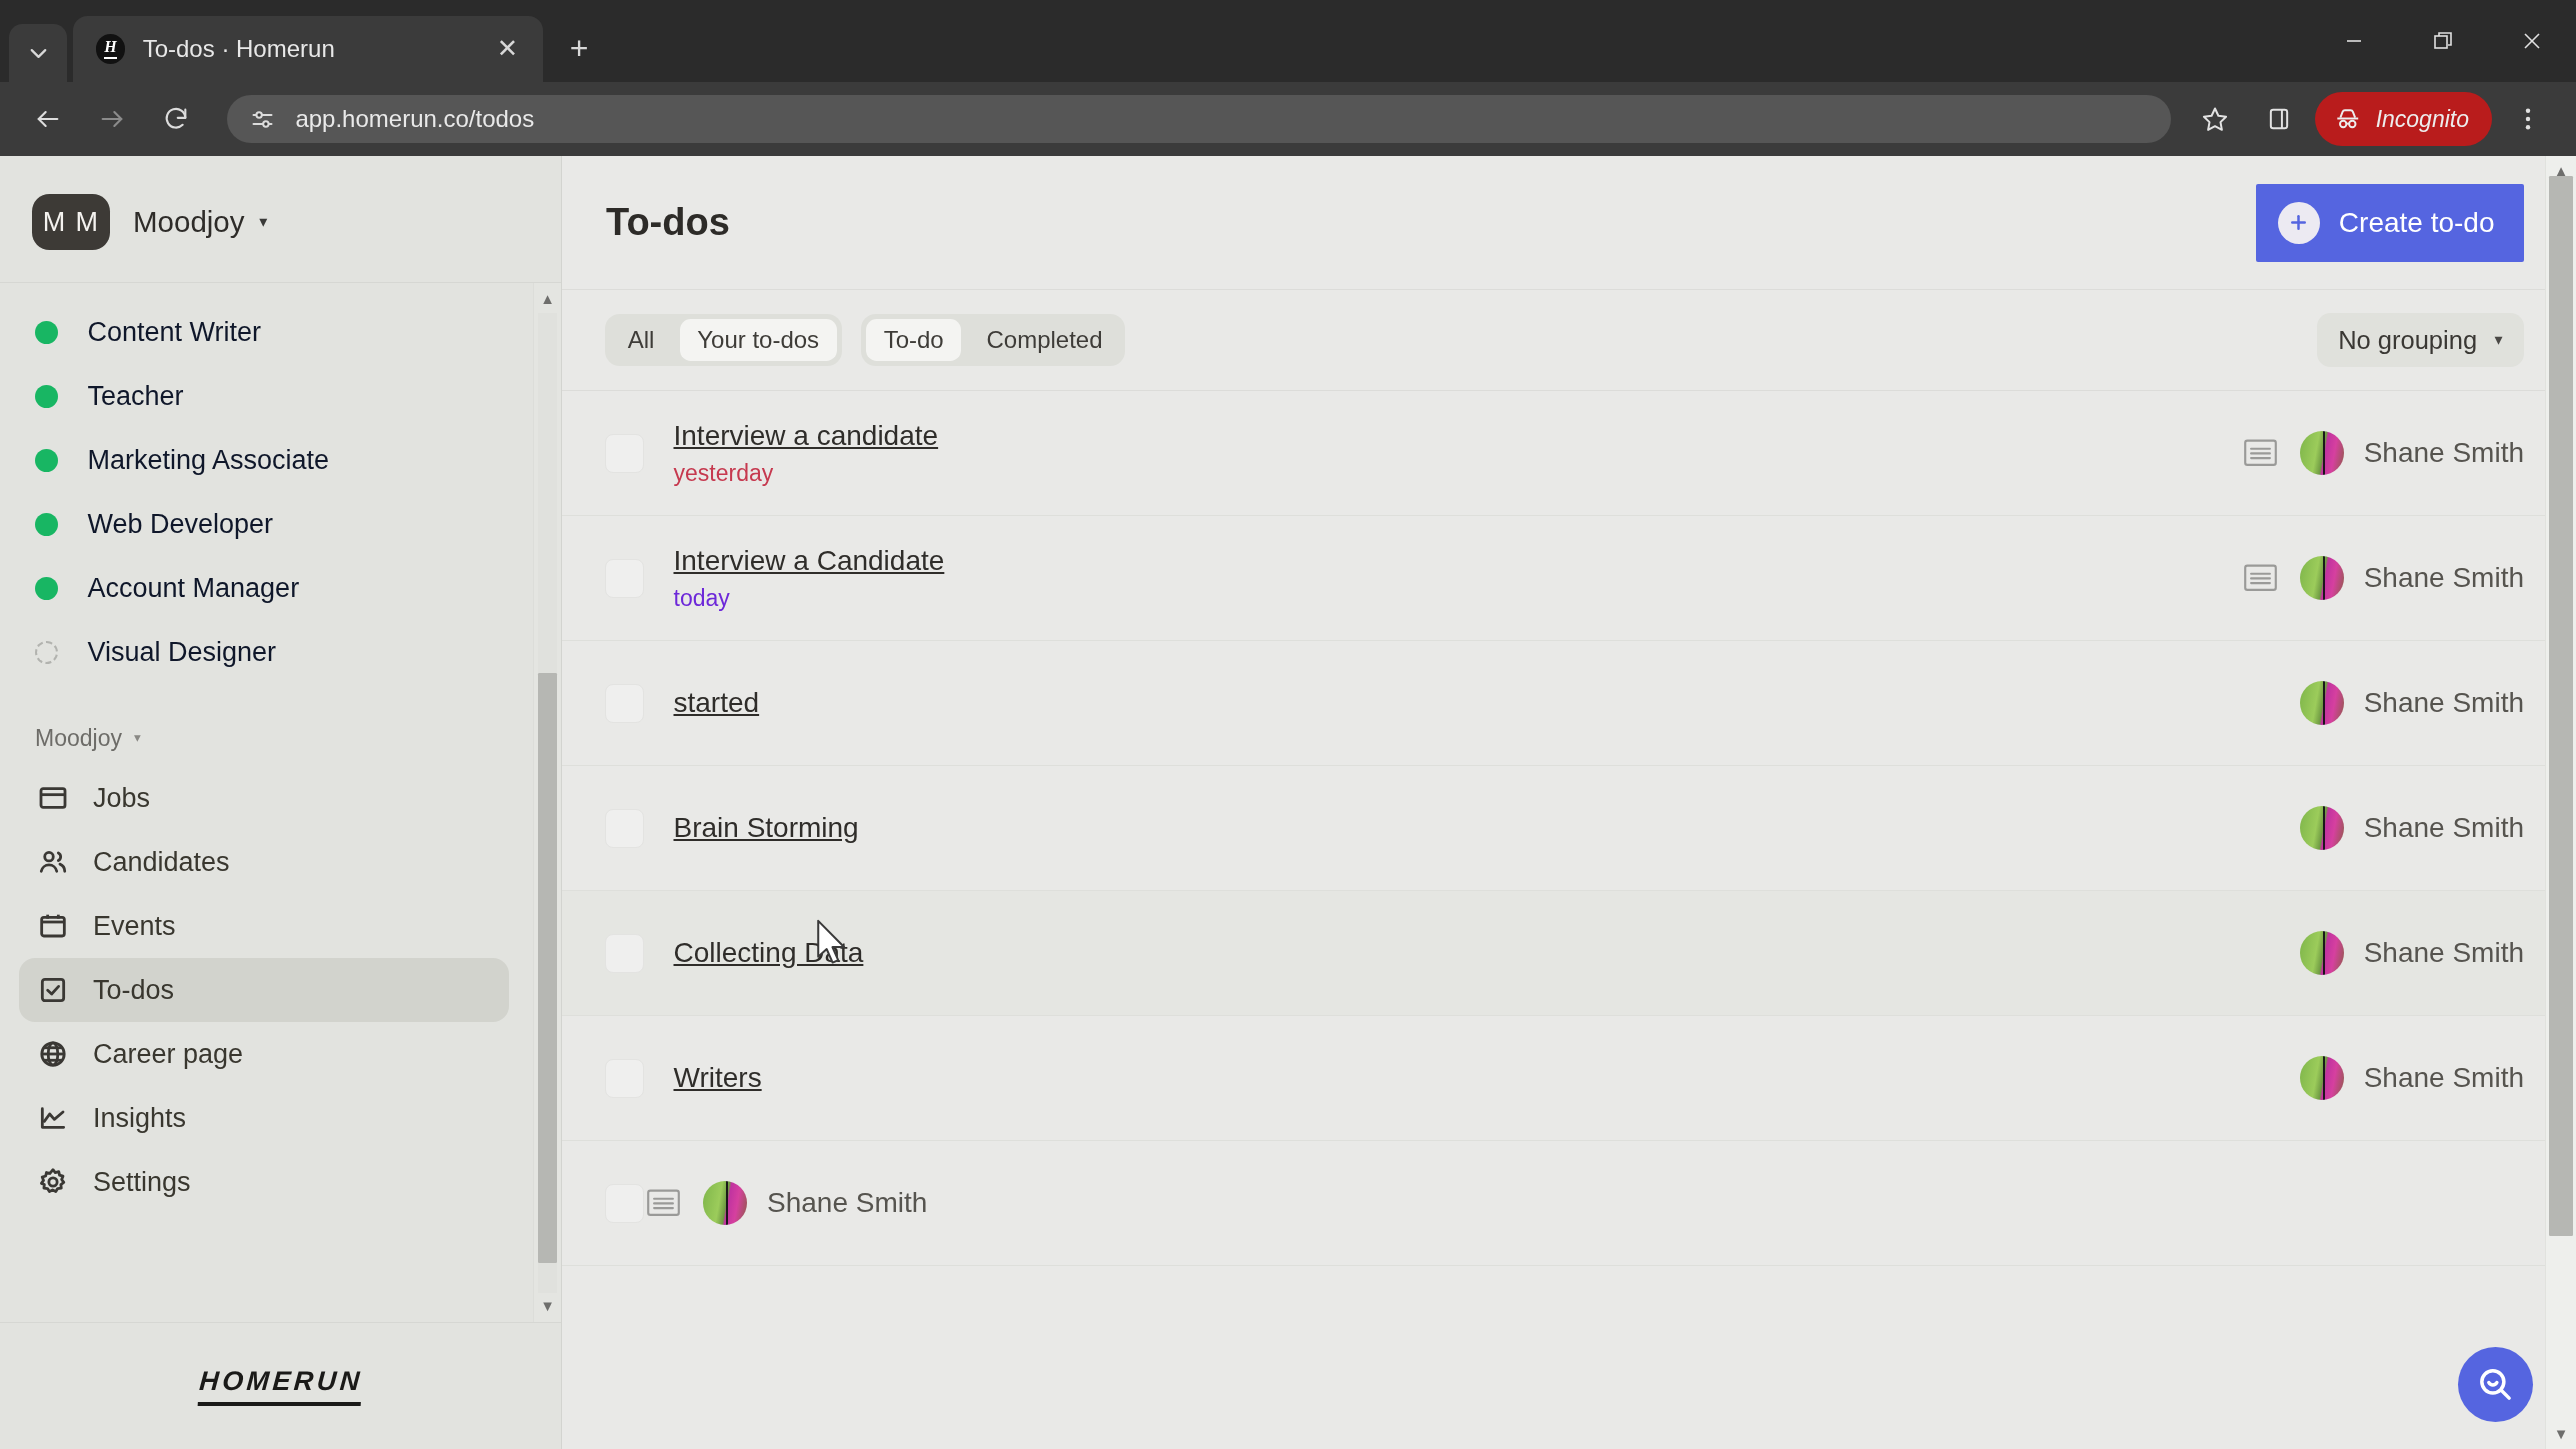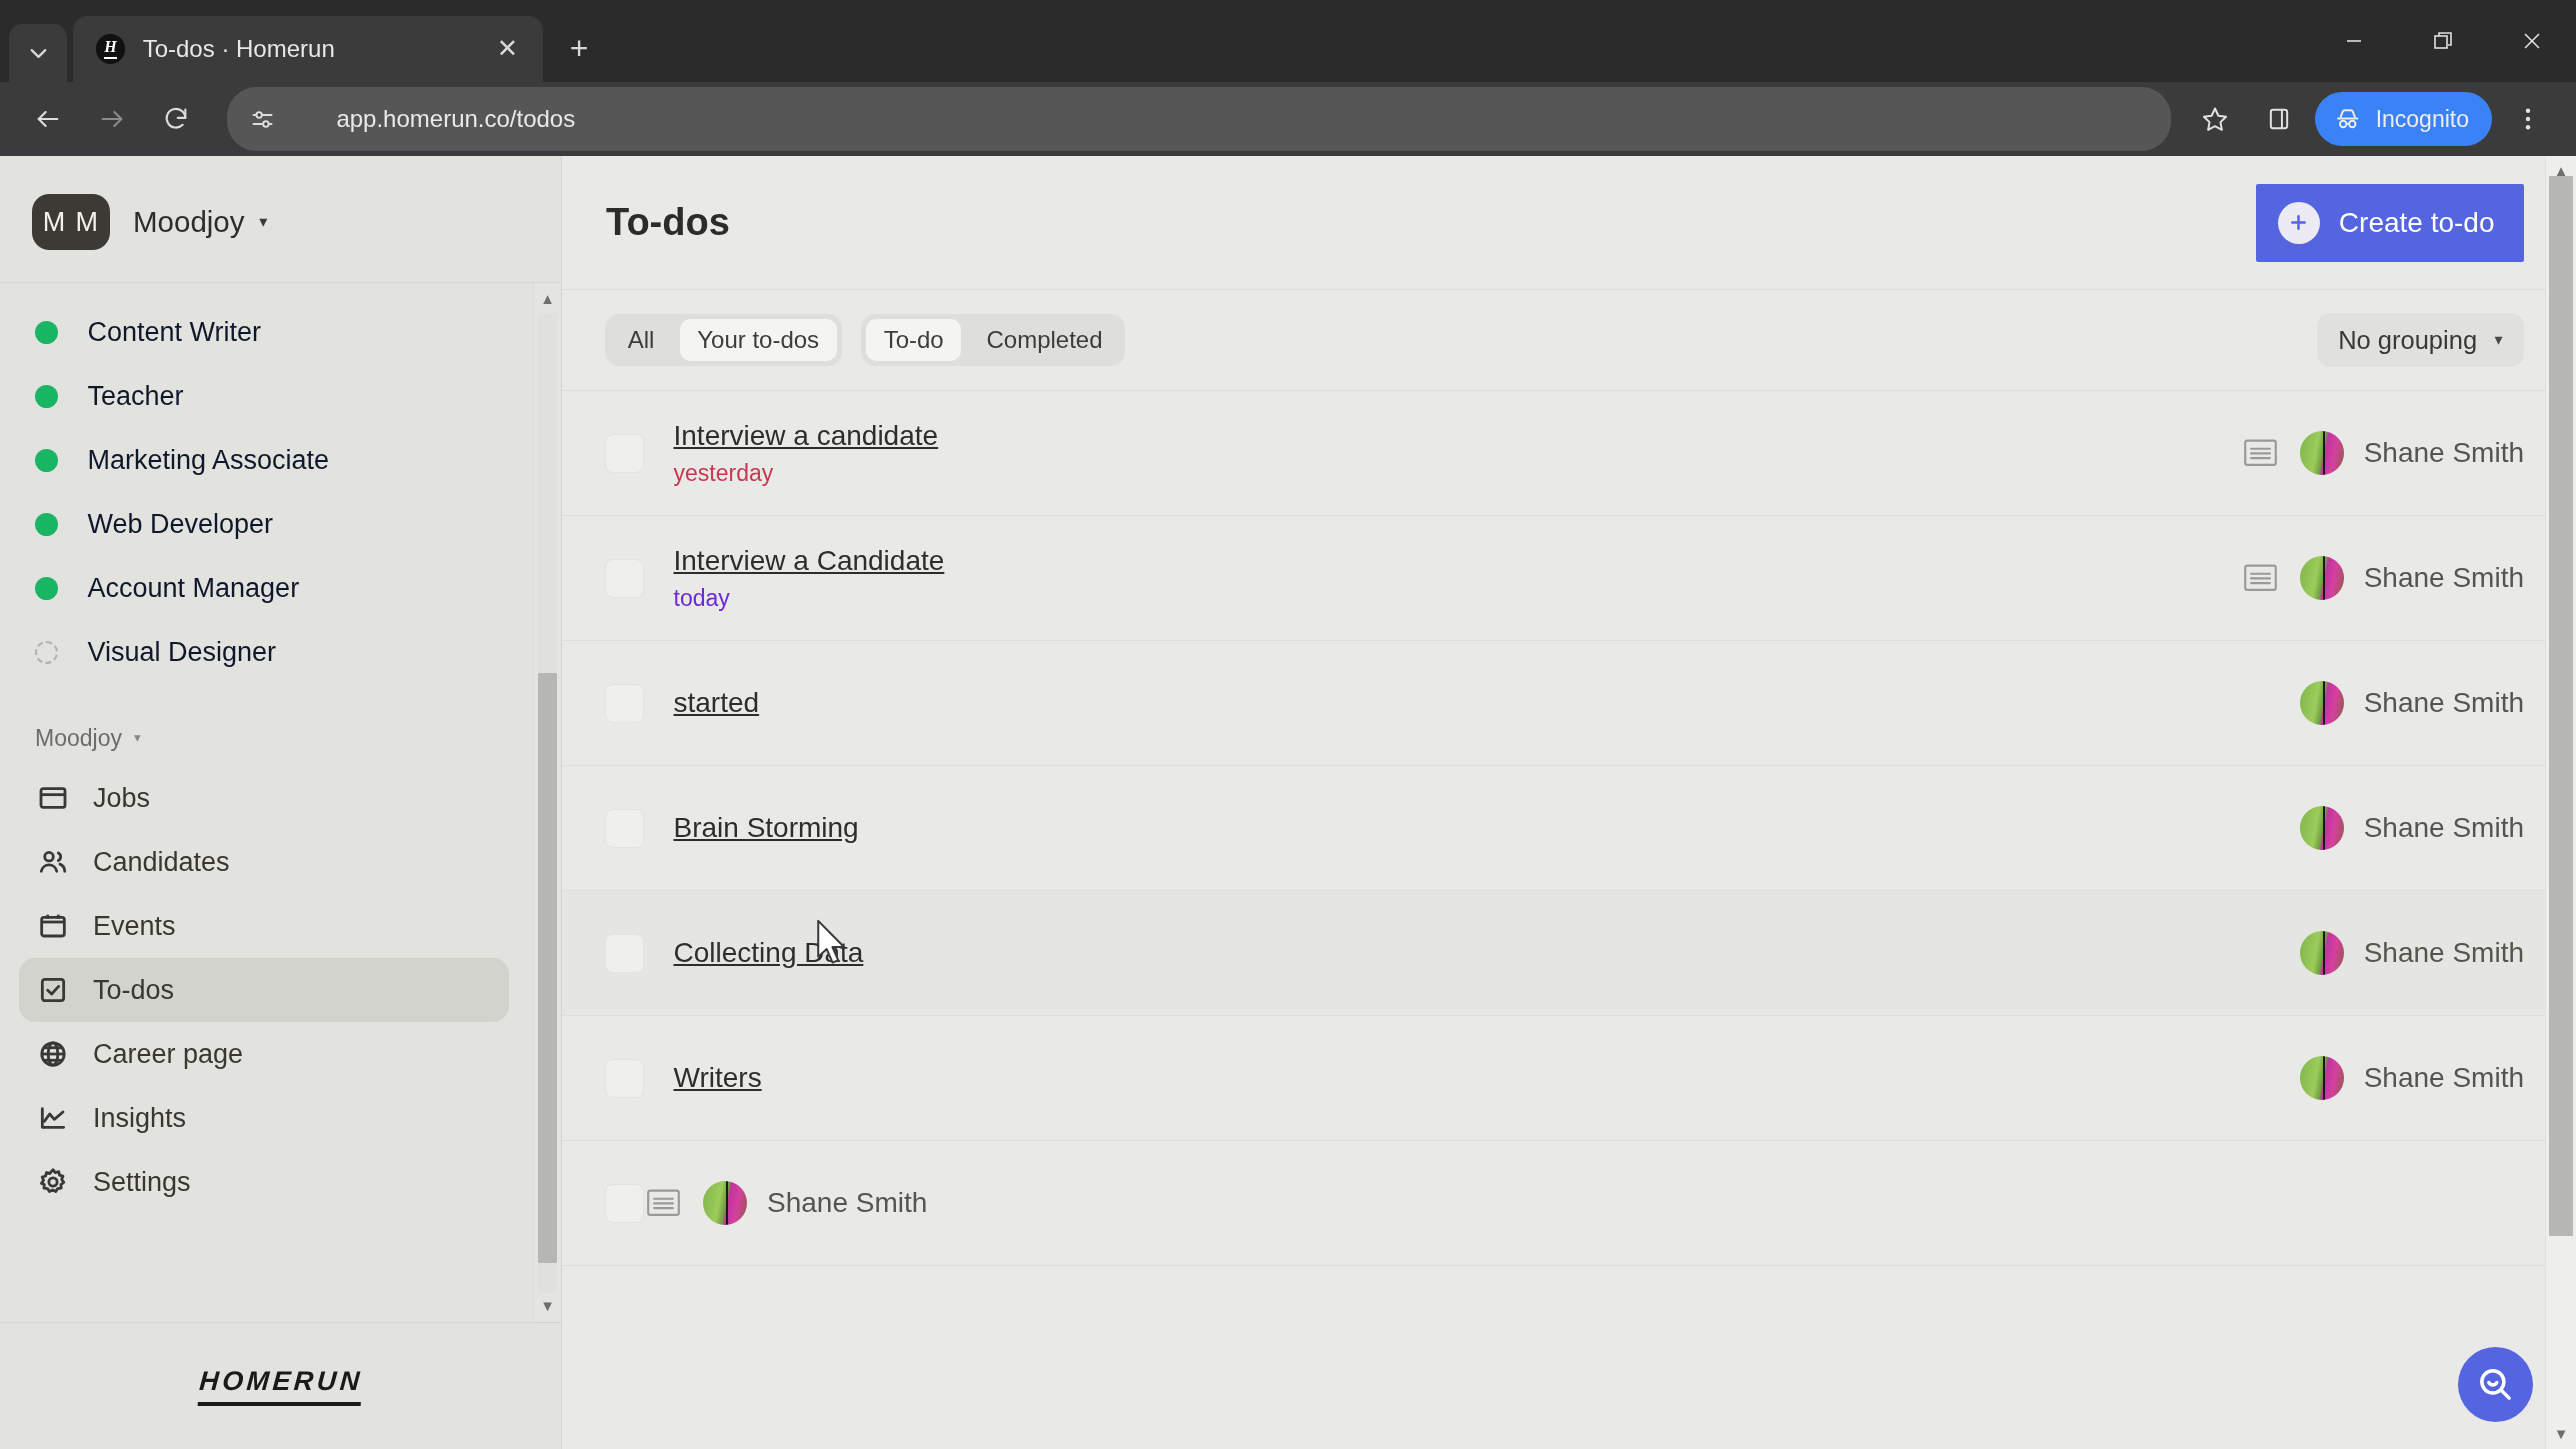--- a/index.html
+++ b/index.html
@@ -95,47 +95,47 @@
   }
   .tbbtn {
     width: 64px; height: 64px; border-radius: 50%;
     display: flex; align-items: center; justify-content: center;
     color: #ddd;
     flex: 0 0 auto;
   }
   .tbbtn svg { width: 28px; height: 28px; }
   .omnibox {
     flex: 1 1 auto;
-    height: 64px;
+    height: 48px;
     background: #565656;
     border-radius: 29.5px;
     display: flex;
     align-items: center;
     margin: 0 12px 0 19px;
     padding: 0 20px;
     min-width: 0;
-    gap: 41px;
   }
   .omnibox .siteicon { width: 31px; height: 31px; display:flex; align-items:center; justify-content:center; flex:0 0 auto;}
   .omnibox .siteicon svg { width: 27px; height: 27px; }
   .omnibox .url {
     color: #e9e9e9;
     font-size: 24px;
     margin-left: 17.4px;
     white-space: nowrap;
     overflow: hidden;
   }
   .tbright { display: flex; align-items: center; flex: 0 0 auto; }
   .incognito {
     height: 54px;
-    background: #3b82f6;
+    background: #b91c1c;
     border-radius: 27px;
     display: flex; align-items: center;
     padding: 0 23px 0 17.4px;
     margin: 0 4px;
+    font-style: italic;
   }
   .incognito svg { width: 29.5px; height: 29.5px; }
   .incognito .lbl { color: #ededed; font-size: 23px; margin-left: 13.4px; white-space: nowrap; }
 
   
   .page {
     flex: 1 1 auto;
     display: flex;
     background: #e8e8e6;
     position: relative;

